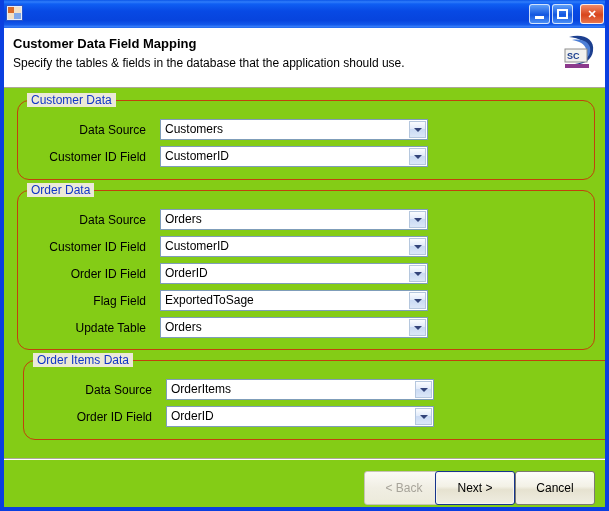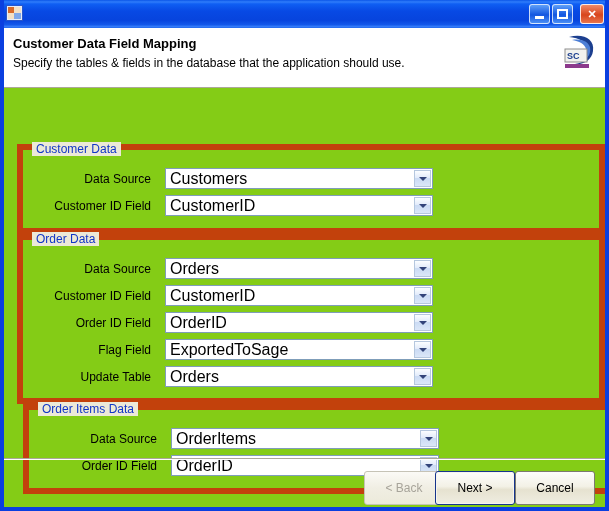--- a/index.html
+++ b/index.html
@@ -128,23 +128,22 @@
     position: absolute;
     right: 8px;
     top: 5px;
     width: 34px;
     height: 40px;
   }
 
   
   .group {
     position: absolute;
-    border: 6px solid #c2410c;
-    border-radius: 0;
-    margin-top: 44px;
+    border: 1px solid #c2410c;
+    border-radius: 12px;
   }
   .group-legend {
     position: absolute;
     top: -8px;
     left: 9px;
     padding: 0 4px;
     background: #ece9d8;
     font-size: 12px;
     color: #1136c8;
     white-space: nowrap;
@@ -179,21 +178,21 @@
     background: #ffffff;
     border: 1px solid #7f9db9;
     box-sizing: border-box;
   }
   .combo-value {
     position: absolute;
     left: 4px;
     top: 0;
     right: 22px;
     line-height: 19px;
-    font-size: 16px;
+    font-size: 12px;
     color: #000000;
     overflow: hidden;
     white-space: nowrap;
   }
   .combo-button {
     position: absolute;
     right: 1px;
     top: 1px;
     width: 17px;
     height: 17px;

